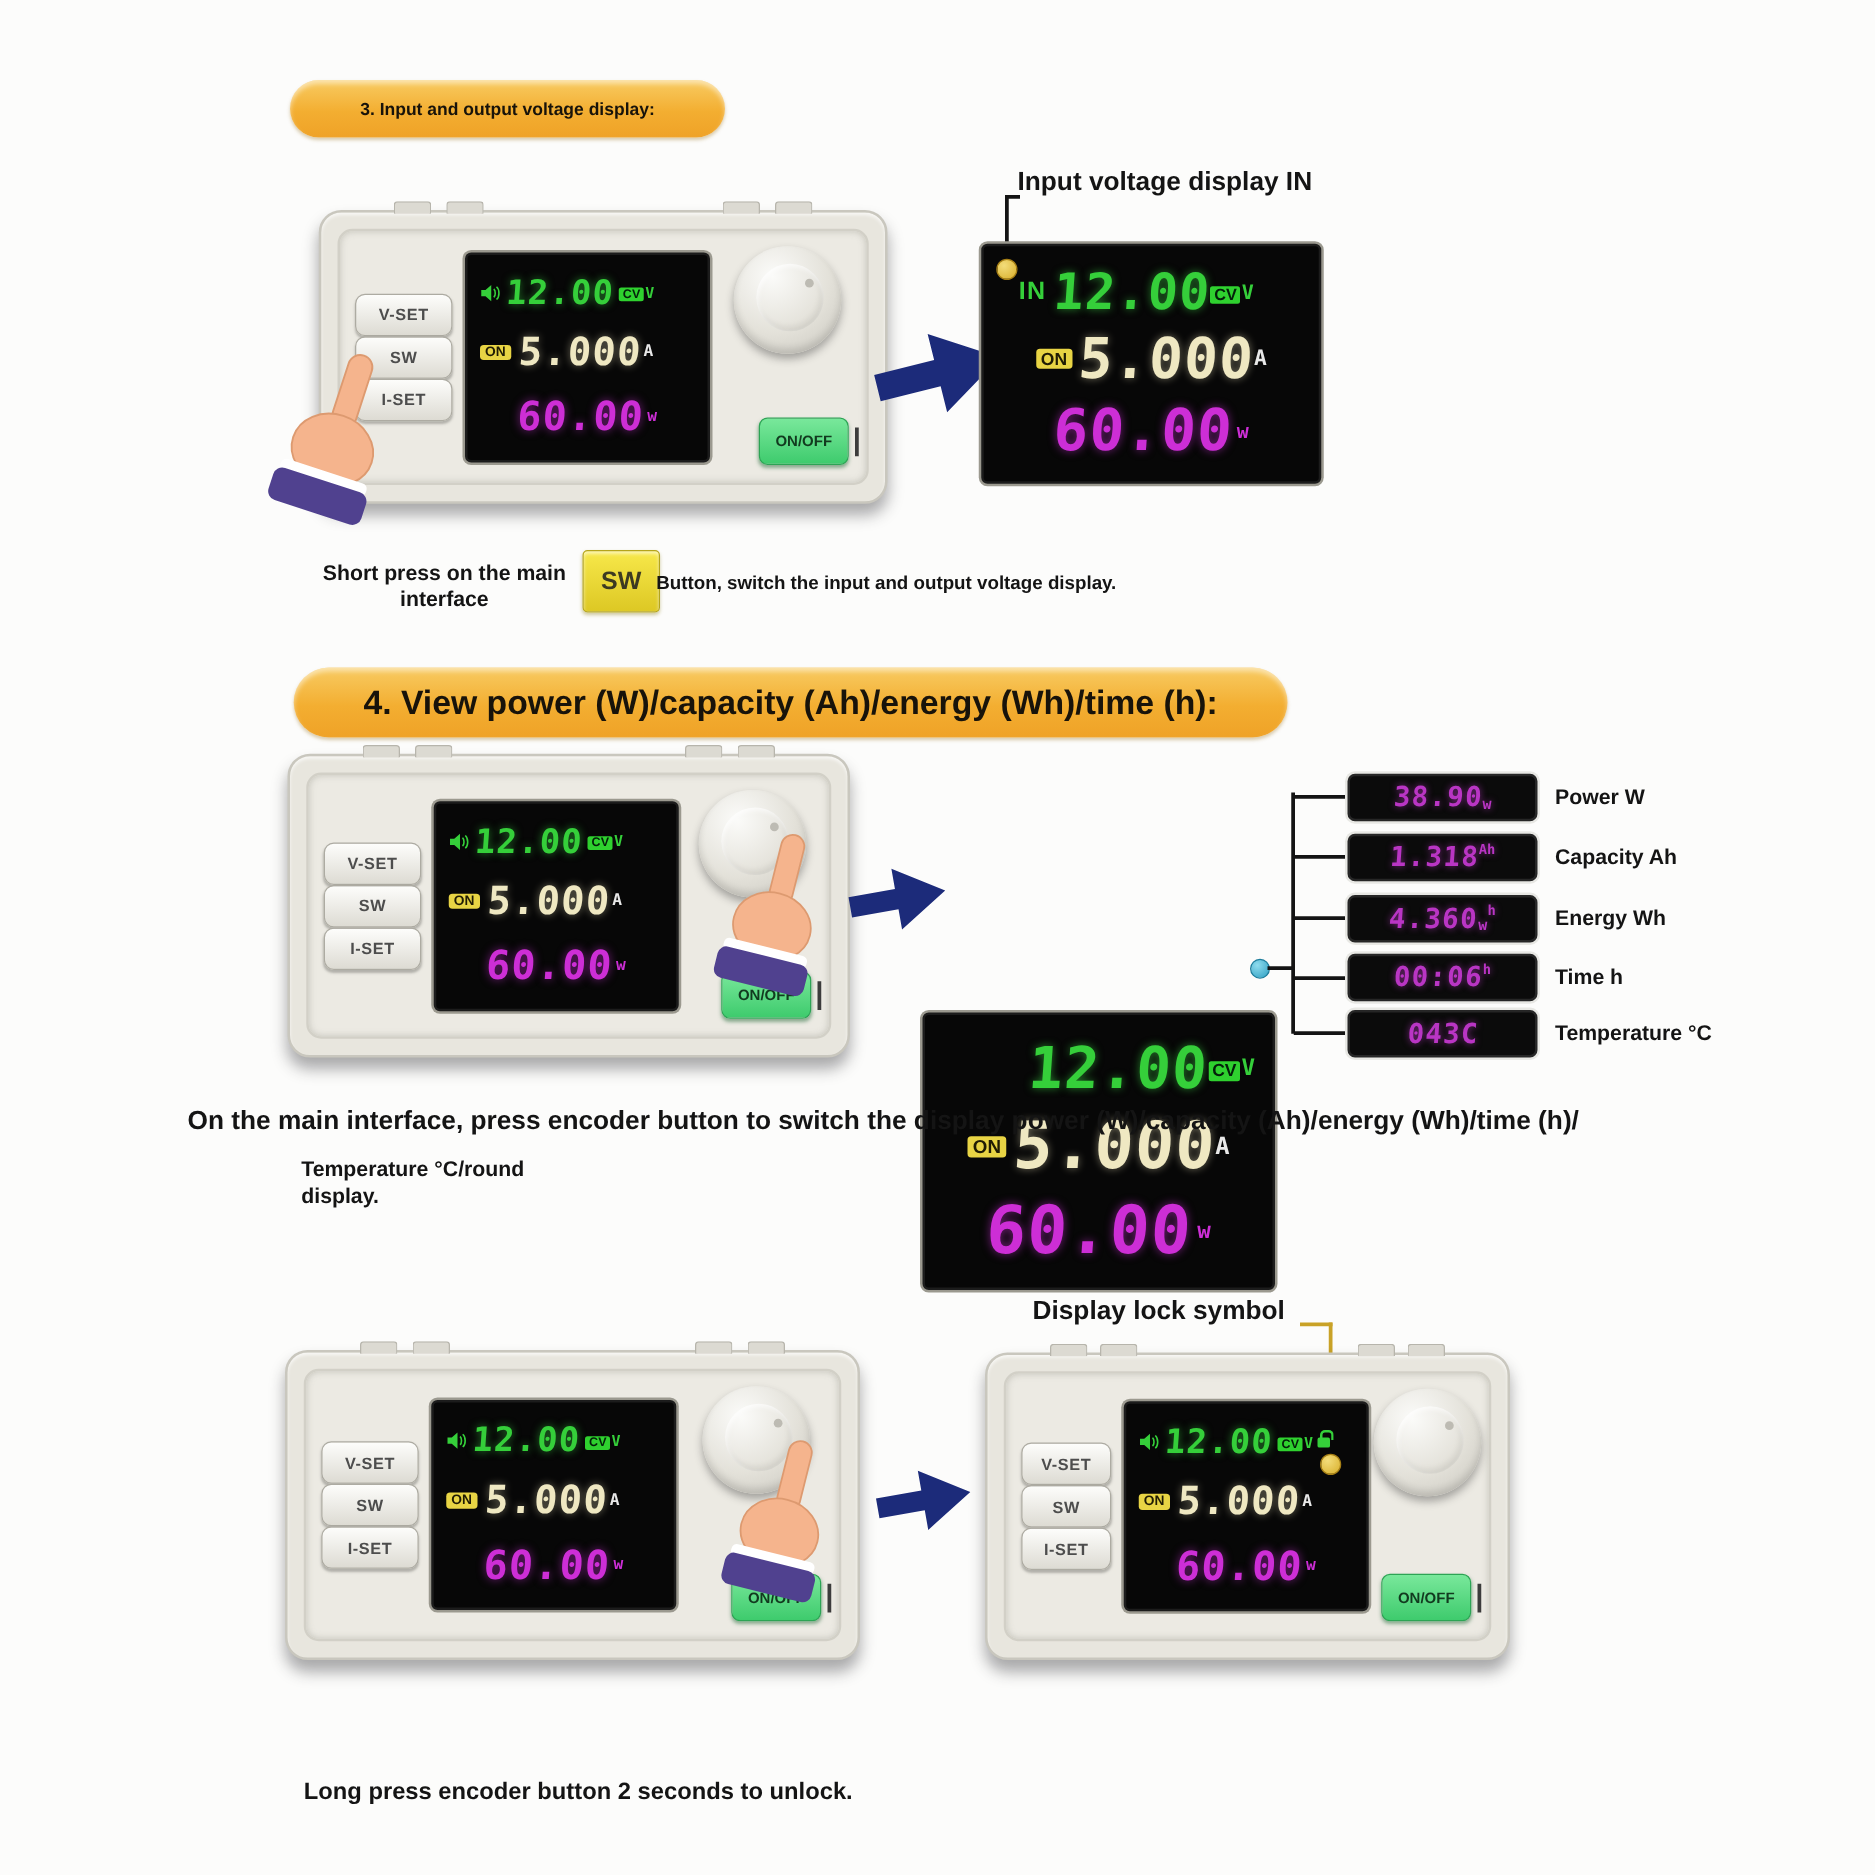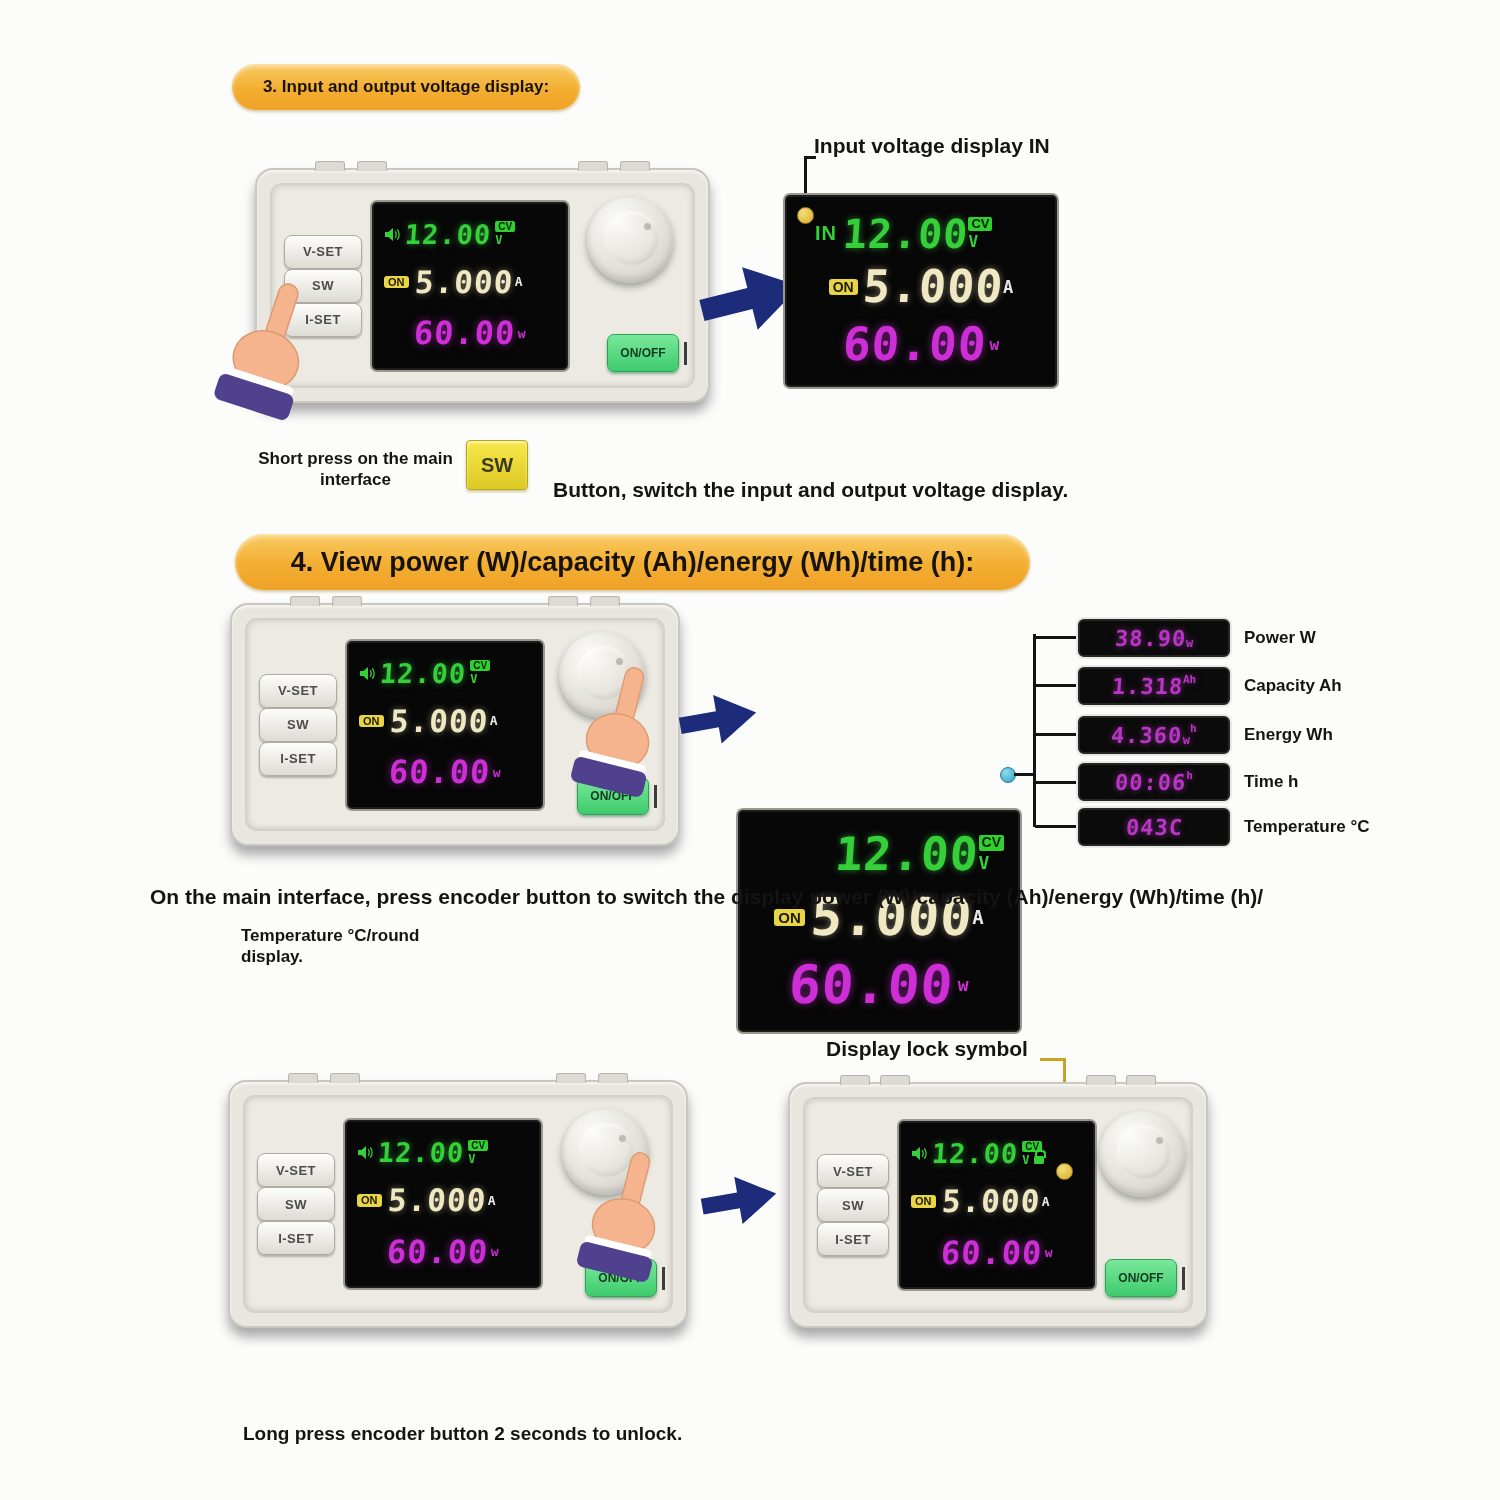--- a/index.html
+++ b/index.html
@@ -79,21 +79,21 @@
   .v-pale  { color:#efe8c2; text-shadow:0 0 7px rgba(240,230,190,.45); }
   .v-mag   { color:#cd2ed6; text-shadow:0 0 8px rgba(210,50,220,.55); }
   .badge-cv {
     background:#2fd12f; color:#04200a; font-weight:bold; border-radius:2px; line-height:1.1;
     padding:0 3px; font-family:"Liberation Sans",sans-serif;
   }
   .badge-on {
     background:#e8d444; color:#201c04; font-weight:bold; border-radius:3px; line-height:1.15;
     padding:0 4px; font-family:"Liberation Sans",sans-serif;
   }
-  .stack { display:flex; flex-direction:column; align-items:flex-start; gap:1px; }
+  .stack { display:flex; flex-direction:row; align-items:flex-end; gap:1px; }
   .unit-v { color:#35cf3a; font-weight:bold; }
   .unit-a { color:#e8e8e8; font-weight:bold; }
   .unit-w { color:#cd2ed6; font-weight:bold; }
   .in-label { color:#35cf3a; font-weight:bold; font-family:"Liberation Sans",sans-serif; letter-spacing:1px; }
   .spk { display:flex; align-items:center; }
 
   
   .lock { position:relative; width:10px; height:8px; background:#35cf3a; border-radius:1.5px; display:inline-block; margin-left:4px; }
   .lock::before { content:""; position:absolute; top:-6px; left:1.5px; width:7px; height:6px;
     border:2px solid #35cf3a; border-bottom:none; border-radius:4px 4px 0 0; }
@@ -166,21 +166,21 @@
     display:flex; align-items:center; justify-content:center;
     font-size:20px; font-weight:bold; color:#3c3a22;
   }
   svg { display:block; }
 </style>
 </head>
 <body>
 
 <div id="page">
 
-  <div class="pill" style="left:232px; top:64px; width:348px; height:46px; font-size:17px;">
+  <div class="pill" style="left:232px; top:64px; width:348px; height:46px; font-size:14px;">
     <span>3. Input and output voltage display:</span>
   </div>
 
   <div class="device" style="left:255px; top:168px; width:455px; height:235px;">
     <div class="tab" style="left:58px;"></div>
     <div class="tab" style="left:100px;"></div>
     <div class="tab" style="right:100px;"></div>
     <div class="tab" style="right:58px;"></div>
     <div class="inner">
       <div class="btncol">
@@ -258,21 +258,21 @@
       <span class="seg val3 v-mag">60.00</span>
       <span class="unit-w">w</span>
     </div>
   </div>
 
   <div class="txt" style="left:243px; top:448px; width:225px; font-size:17px; text-align:center;">
     <div>Short press on the main</div>
     <div>interface</div>
   </div>
   <div class="sw-key" style="left:466px; top:440px;">SW</div>
-  <div class="txt" style="left:553px; top:458px; font-size:21px;margin-top:19px;">Button, switch the input and output voltage display.</div>
+  <div class="txt" style="left:525px; top:458px; font-size:15px;">Button, switch the input and output voltage display.</div>
 
   <div class="pill" style="left:235px; top:534px; width:795px; height:56px; font-size:27px;">
     <span>4. View power (W)/capacity (Ah)/energy (Wh)/time (h):</span>
   </div>
 
   <div class="device" style="left:230px; top:603px; width:450px; height:243px;">
     <div class="tab" style="left:58px;"></div>
     <div class="tab" style="left:100px;"></div>
     <div class="tab" style="right:100px;"></div>
     <div class="tab" style="right:58px;"></div>

